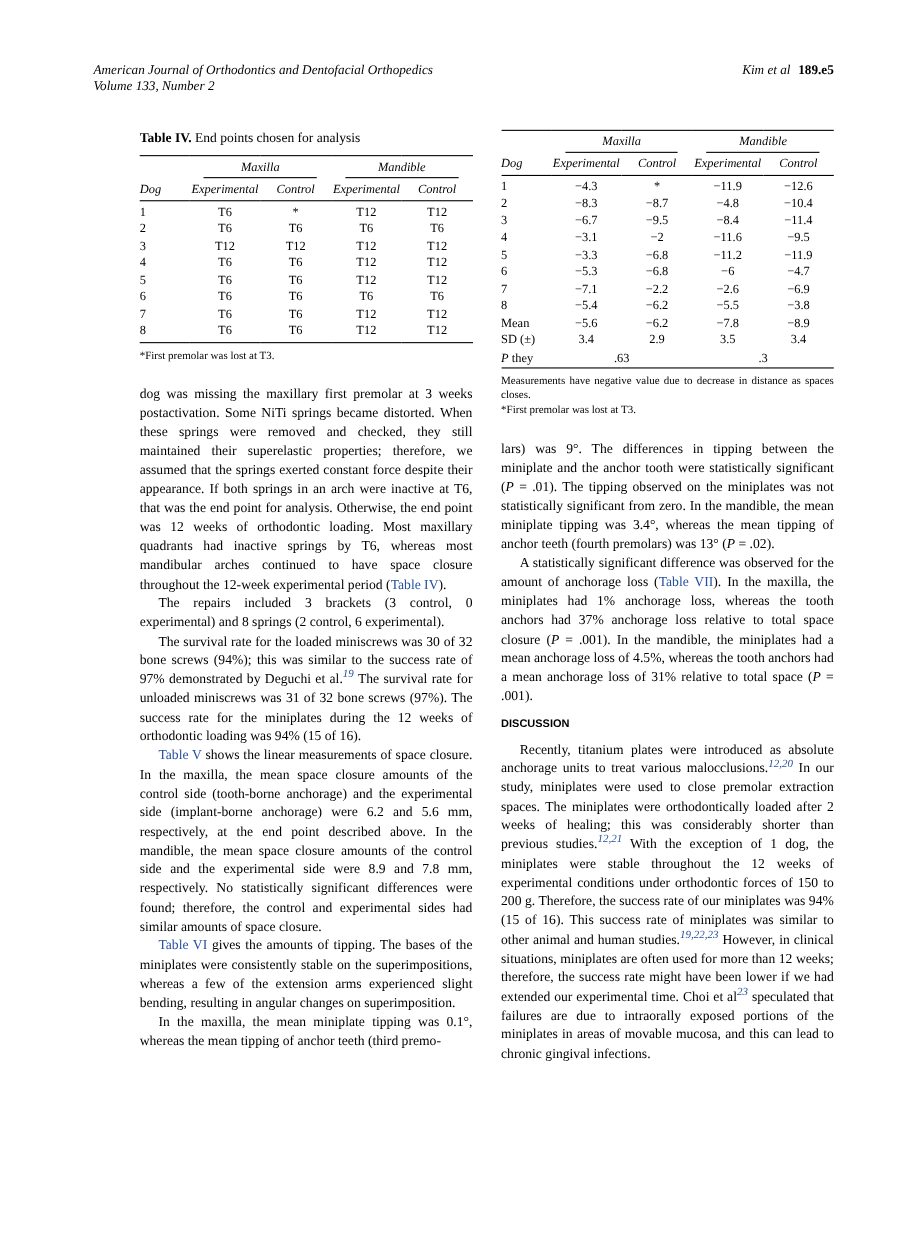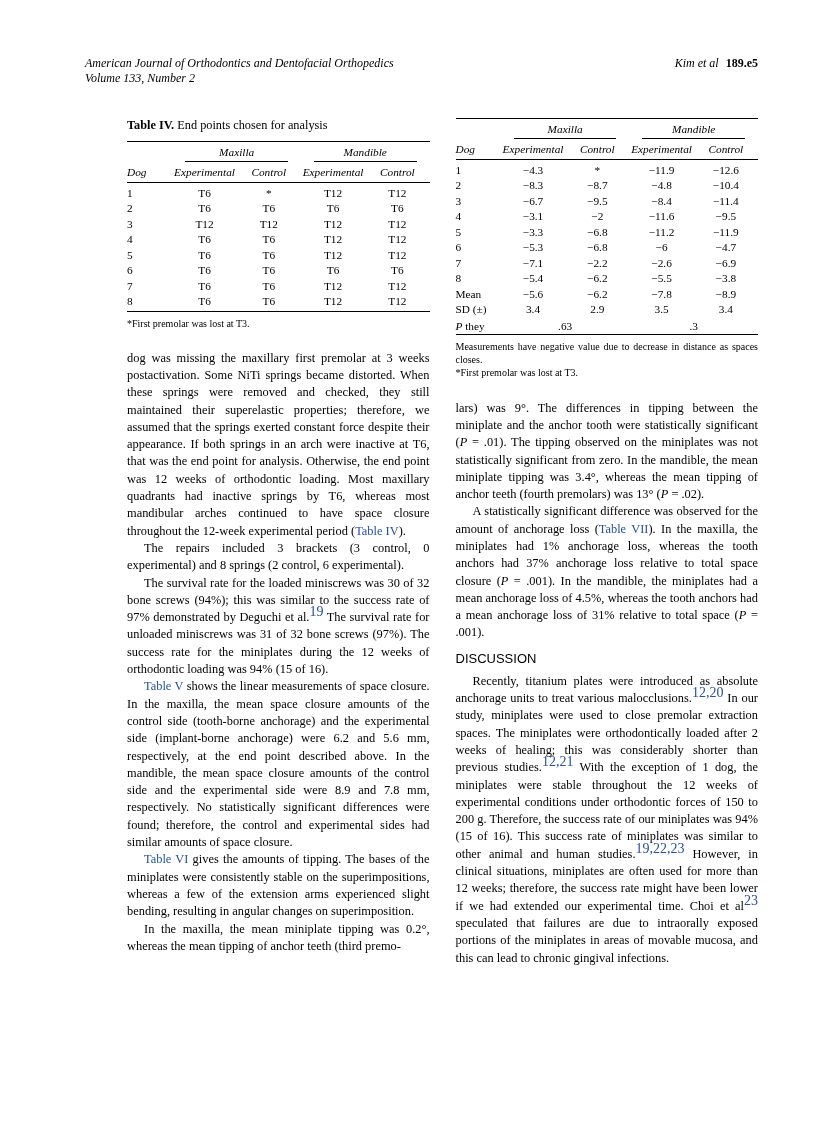--- a/index.html
+++ b/index.html
@@ -38,24 +38,24 @@
   tbody tr:first-child td { padding-top: 4px; }
   tbody tr:last-child td { padding-bottom: 3px; }
   tfoot td { padding-top: 2px; padding-bottom: 3px; }
   .footnotes { margin-top: 5px; }
   .footnote { font-size: 10px; line-height: 13.2px; text-align: justify; }
 
   
   .para { text-indent: 17px; }
   .para.noindent { text-indent: 0; }
   .link { color: var(--link); }
-  sup { font-size: 14px; line-height: 0; vertical-align: super; }
+  sup { font-size: 10px; line-height: 0; vertical-align: super; font-style: italic; }
   .it { font-style: italic; }
-  .section-heading { font-family: "Liberation Sans", sans-serif; font-weight: normal;
-    font-size: 13px; line-height: 15px; margin: 9px 0 7px; text-align: left; }
+  .section-heading { font-family: "Liberation Sans", sans-serif; font-weight: bold;
+    font-size: 10px; line-height: 15px; margin: 9px 0 7px; text-align: left; }
 </style>
 </head>
 <body>
 
 <div class="page">
 
   <div class="header">
     <div class="hleft">
       <div>American Journal of Orthodontics and Dentofacial Orthopedics</div>
       <div>Volume 133, Number 2</div>
@@ -162,21 +162,21 @@
             <div class="footnote">*First premolar was lost at T3.</div>
           </div>
       </div>
 
       <div class="body-text">
           <p class="para noindent"><span>dog was missing the maxillary first premolar at 3 weeks postactivation. Some NiTi springs became distorted. When these springs were removed and checked, they still maintained their superelastic properties; therefore, we assumed that the springs exerted constant force despite their appearance. If both springs in an arch were inactive at T6, that was the end point for analysis. Otherwise, the end point was 12 weeks of orthodontic loading. Most maxillary quadrants had inactive springs by T6, whereas most mandibular arches continued to have space closure throughout the 12-week experimental period (</span><span class="link">Table IV</span><span>).</span></p>
           <p class="para"><span>The repairs included 3 brackets (3 control, 0 experimental) and 8 springs (2 control, 6 experimental).</span></p>
           <p class="para"><span>The survival rate for the loaded miniscrews was 30 of 32 bone screws (94%); this was similar to the success rate of 97% demonstrated by Deguchi et al.</span><sup class="link">19</sup><span> The survival rate for unloaded miniscrews was 31 of 32 bone screws (97%). The success rate for the miniplates during the 12 weeks of orthodontic loading was 94% (15 of 16).</span></p>
           <p class="para"><span class="link">Table V</span><span> shows the linear measurements of space closure. In the maxilla, the mean space closure amounts of the control side (tooth-borne anchorage) and the experimental side (implant-borne anchorage) were 6.2 and 5.6 mm, respectively, at the end point described above. In the mandible, the mean space closure amounts of the control side and the experimental side were 8.9 and 7.8 mm, respectively. No statistically significant differences were found; therefore, the control and experimental sides had similar amounts of space closure.</span></p>
           <p class="para"><span class="link">Table VI</span><span> gives the amounts of tipping. The bases of the miniplates were consistently stable on the superimpositions, whereas a few of the extension arms experienced slight bending, resulting in angular changes on superimposition.</span></p>
-          <p class="para"><span>In the maxilla, the mean miniplate tipping was 0.2°, whereas the mean tipping of anchor teeth (third premo-</span></p>
+          <p class="para"><span>In the maxilla, the mean miniplate tipping was 0.1°, whereas the mean tipping of anchor teeth (third premo-</span></p>
         </div>
     </div>
 
     <div class="col">
 
       <div class="table-block">
         <table class="data">
           <colgroup>
               <col class="w-dog">
               <col class="w-val">

